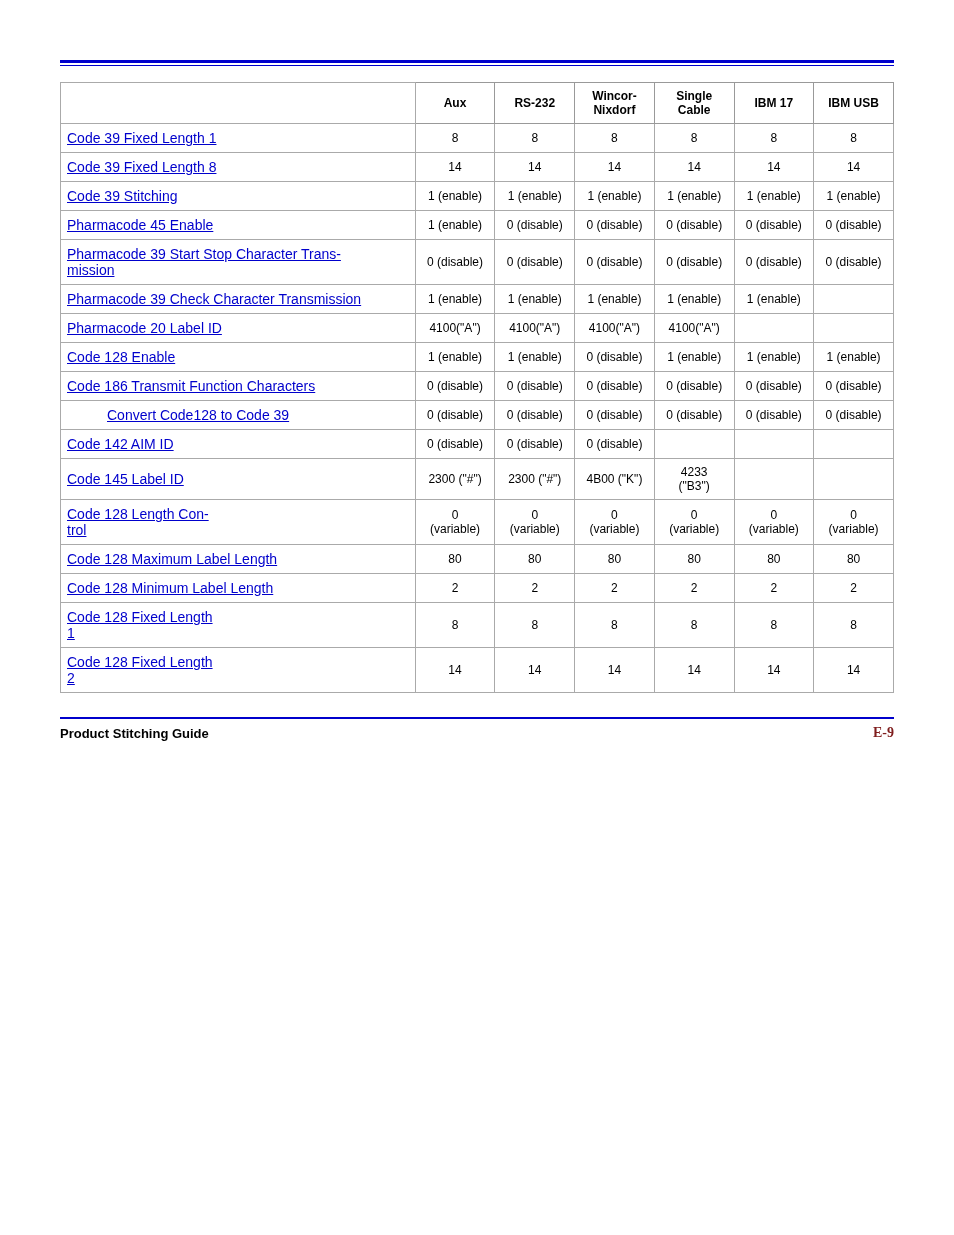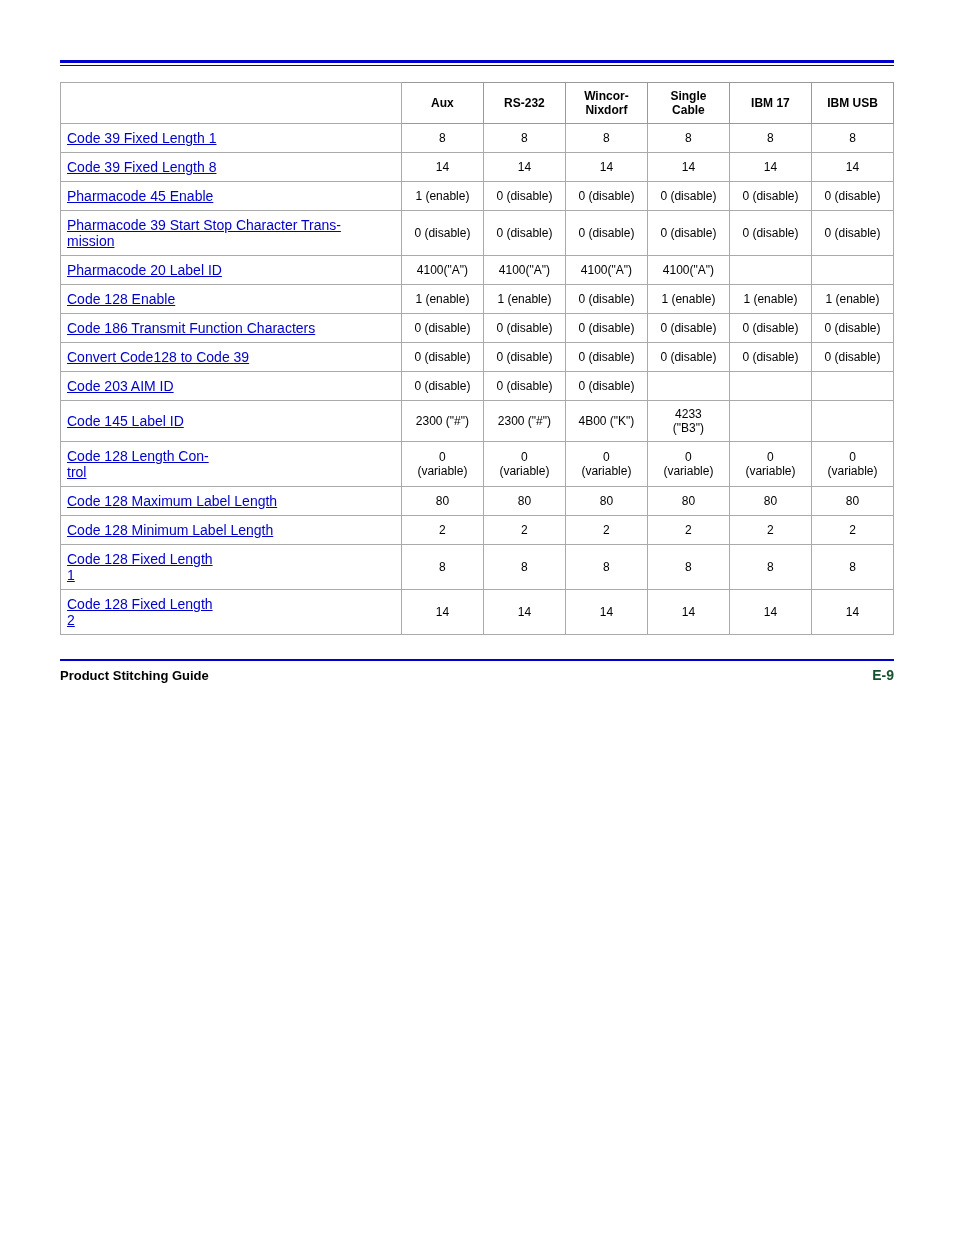--- a/index.html
+++ b/index.html
@@ -56,21 +56,22 @@
       align-items: center;
     }
     .footer-title {
       font-weight: bold;
       font-size: 13px;
       color: #000;
     }
     .footer-page {
       font-weight: bold;
       font-size: 14px;
-      color: #14532d;
+      color: #7f1d1d;
+      font-family: Liberation Serif, serif;
     }
     .header-row th:first-child {
       border: 1px solid #aaa;
     }
   </style>
 </head>
 <body>
 
 <div class="top-rule"></div>
 <div class="top-rule2"></div>
@@ -102,39 +103,57 @@
       <tr>
         <td><a href="#" style="white-space: pre-line;">Code 39 Fixed Length 8</a></td>
         <td style="white-space: pre-line;">14</td>
         <td style="white-space: pre-line;">14</td>
         <td style="white-space: pre-line;">14</td>
         <td style="white-space: pre-line;">14</td>
         <td style="white-space: pre-line;">14</td>
         <td style="white-space: pre-line;">14</td>
       </tr>
       <tr>
+        <td><a href="#" style="white-space: pre-line;">Code 39 Stitching</a></td>
+        <td style="white-space: pre-line;">1 (enable)</td>
+        <td style="white-space: pre-line;">1 (enable)</td>
+        <td style="white-space: pre-line;">1 (enable)</td>
+        <td style="white-space: pre-line;">1 (enable)</td>
+        <td style="white-space: pre-line;">1 (enable)</td>
+        <td style="white-space: pre-line;">1 (enable)</td>
+      </tr>
+      <tr>
         <td><a href="#" style="white-space: pre-line;">Pharmacode 45 Enable</a></td>
         <td style="white-space: pre-line;">1 (enable)</td>
         <td style="white-space: pre-line;">0 (disable)</td>
         <td style="white-space: pre-line;">0 (disable)</td>
         <td style="white-space: pre-line;">0 (disable)</td>
         <td style="white-space: pre-line;">0 (disable)</td>
         <td style="white-space: pre-line;">0 (disable)</td>
       </tr>
       <tr>
         <td><a href="#" style="white-space: pre-line;">Pharmacode 39 Start Stop Character Trans-
 mission</a></td>
         <td style="white-space: pre-line;">0 (disable)</td>
         <td style="white-space: pre-line;">0 (disable)</td>
         <td style="white-space: pre-line;">0 (disable)</td>
         <td style="white-space: pre-line;">0 (disable)</td>
         <td style="white-space: pre-line;">0 (disable)</td>
         <td style="white-space: pre-line;">0 (disable)</td>
       </tr>
       <tr>
+        <td><a href="#" style="white-space: pre-line;">Pharmacode 39 Check Character Transmission</a></td>
+        <td style="white-space: pre-line;">1 (enable)</td>
+        <td style="white-space: pre-line;">1 (enable)</td>
+        <td style="white-space: pre-line;">1 (enable)</td>
+        <td style="white-space: pre-line;">1 (enable)</td>
+        <td style="white-space: pre-line;">1 (enable)</td>
+        <td style="white-space: pre-line;"></td>
+      </tr>
+      <tr>
         <td><a href="#" style="white-space: pre-line;">Pharmacode 20 Label ID</a></td>
         <td style="white-space: pre-line;">4100("A")</td>
         <td style="white-space: pre-line;">4100("A")</td>
         <td style="white-space: pre-line;">4100("A")</td>
         <td style="white-space: pre-line;">4100("A")</td>
         <td style="white-space: pre-line;"></td>
         <td style="white-space: pre-line;"></td>
       </tr>
       <tr>
         <td><a href="#" style="white-space: pre-line;">Code 128 Enable</a></td>
@@ -148,30 +167,30 @@
       <tr>
         <td><a href="#" style="white-space: pre-line;">Code 186 Transmit Function Characters</a></td>
         <td style="white-space: pre-line;">0 (disable)</td>
         <td style="white-space: pre-line;">0 (disable)</td>
         <td style="white-space: pre-line;">0 (disable)</td>
         <td style="white-space: pre-line;">0 (disable)</td>
         <td style="white-space: pre-line;">0 (disable)</td>
         <td style="white-space: pre-line;">0 (disable)</td>
       </tr>
       <tr>
-        <td><a href="#" style="white-space: pre-line;">Convert Code128 to Code 39</a></td>
-        <td style="white-space: pre-line;">0 (disable)</td>
-        <td style="white-space: pre-line;">0 (disable)</td>
-        <td style="white-space: pre-line;">0 (disable)</td>
-        <td style="white-space: pre-line;">0 (disable)</td>
-        <td style="white-space: pre-line;">0 (disable)</td>
-        <td style="white-space: pre-line;">0 (disable)</td>
-      </tr>
-      <tr>
-        <td><a href="#" style="white-space: pre-line;">Code 203 AIM ID</a></td>
+        <td><a href="#" style="white-space: pre-line; margin-left: 40px;">Convert Code128 to Code 39</a></td>
+        <td style="white-space: pre-line;">0 (disable)</td>
+        <td style="white-space: pre-line;">0 (disable)</td>
+        <td style="white-space: pre-line;">0 (disable)</td>
+        <td style="white-space: pre-line;">0 (disable)</td>
+        <td style="white-space: pre-line;">0 (disable)</td>
+        <td style="white-space: pre-line;">0 (disable)</td>
+      </tr>
+      <tr>
+        <td><a href="#" style="white-space: pre-line;">Code 142 AIM ID</a></td>
         <td style="white-space: pre-line;">0 (disable)</td>
         <td style="white-space: pre-line;">0 (disable)</td>
         <td style="white-space: pre-line;">0 (disable)</td>
         <td style="white-space: pre-line;"></td>
         <td style="white-space: pre-line;"></td>
         <td style="white-space: pre-line;"></td>
       </tr>
       <tr>
         <td><a href="#" style="white-space: pre-line;">Code 145 Label ID</a></td>
         <td style="white-space: pre-line;">2300 ("#")</td>

